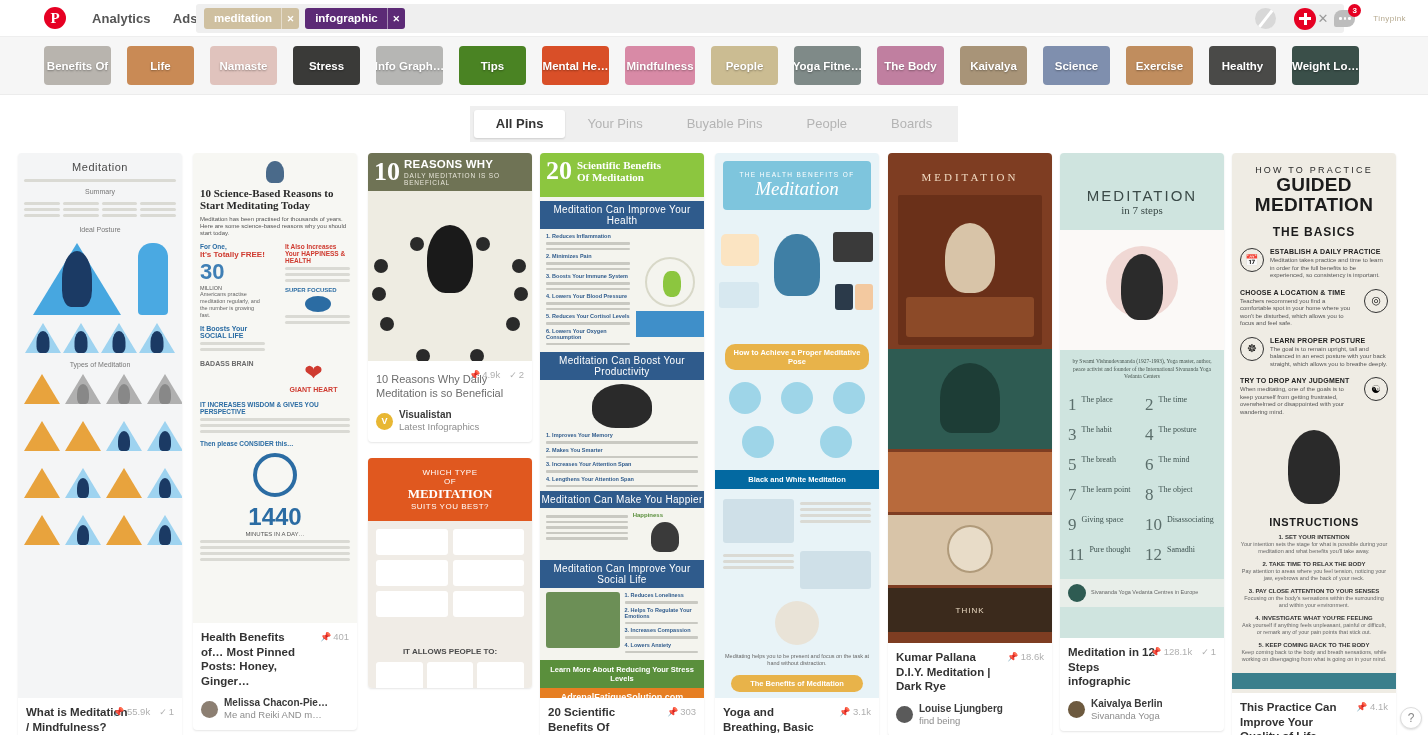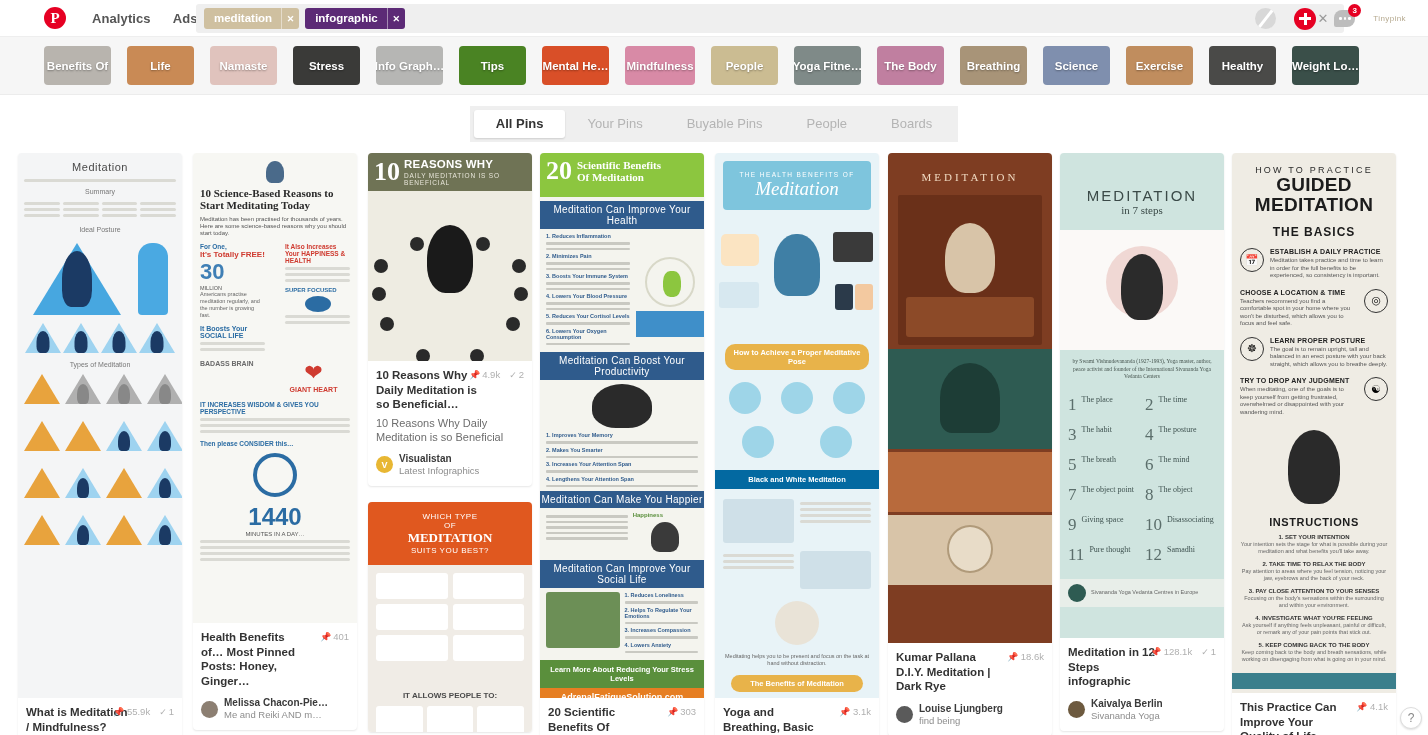--- a/index.html
+++ b/index.html
@@ -352,21 +352,21 @@
   <div class="pill" style="background:#c98a55">Life</div>
   <div class="pill" style="background:#e0c3bd">Namaste</div>
   <div class="pill" style="background:#3a3a38">Stress</div>
   <div class="pill" style="background:#b6b6b4">Info Graph…</div>
   <div class="pill" style="background:#4a8323">Tips</div>
   <div class="pill" style="background:#d94f28">Mental He…</div>
   <div class="pill wide" style="background:#d88aa6">Mindfulness</div>
   <div class="pill" style="background:#cbbc92">People</div>
   <div class="pill" style="background:#7f8a88">Yoga Fitne…</div>
   <div class="pill" style="background:#c07fa0">The Body</div>
-  <div class="pill" style="background:#a89478">Breathing</div>
+  <div class="pill" style="background:#a89478">Kaivalya</div>
   <div class="pill" style="background:#7f8fae">Science</div>
   <div class="pill" style="background:#c08d5e">Exercise</div>
   <div class="pill" style="background:#4a4a48">Healthy</div>
   <div class="pill" style="background:#3a4f49">Weight Lo…</div>
 </div>
 
 <div class="tabsrow">
   <div class="tabs">
     <div class="tab active">All Pins</div>
     <div class="tab">Your Pins</div>
@@ -603,21 +603,20 @@
           <div style="position:absolute;right:4px;top:62px;width:14px;height:14px;border-radius:50%;background:#2a2a2a"></div>
           <div style="position:absolute;right:12px;top:92px;width:14px;height:14px;border-radius:50%;background:#2a2a2a"></div>
           <div style="position:absolute;left:42px;top:12px;width:14px;height:14px;border-radius:50%;background:#2a2a2a"></div>
           <div style="position:absolute;right:42px;top:12px;width:14px;height:14px;border-radius:50%;background:#2a2a2a"></div>
           <div style="position:absolute;left:48px;bottom:2px;width:14px;height:14px;border-radius:50%;background:#2a2a2a"></div>
           <div style="position:absolute;right:48px;bottom:2px;width:14px;height:14px;border-radius:50%;background:#2a2a2a"></div>
         </div>
 
       </div>
       <div class="meta">
-        <div class="meta-title">10 Reasons Why Daily Meditation is so Beneficial…</div>
         <div class="meta-desc">10 Reasons Why Daily Meditation is so Beneficial</div>
         <div class="stats">
           <span class="stat">
               <span class="pin-glyph">📌</span>
               <span>4.9k</span>
             </span>
           <span class="stat">
               <span class="pin-glyph">✓</span>
               <span>2</span>
             </span>
@@ -832,20 +831,21 @@
           <div style="position:absolute;left:50%;top:28px;transform:translateX(-50%);width:50px;height:70px;border-radius:50% 50% 40% 40%;background:#d8c4a8;"></div>
           <div style="position:absolute;bottom:8px;left:8px;right:8px;height:40px;background:#8c4a28;border-radius:3px;"></div>
         </div>
         <div style="height:100px;background:#2e5b52;margin-top:4px;position:relative;">
           <div style="position:absolute;left:50%;top:14px;transform:translateX(-50%);width:60px;height:70px;background:#1d3d36;border-radius:50% 50% 20% 20%;"></div>
         </div>
         <div style="height:60px;background:#b86a3c;margin-top:3px;"></div>
         <div style="height:70px;background:#d8c4a8;margin-top:3px;position:relative;">
           <div style="position:absolute;left:50%;top:10px;transform:translateX(-50%);width:46px;height:48px;border-radius:50%;background:#e8dcc8;border:2px solid #b09a7a;"></div>
         </div>
+        <div style="height:44px;background:#3b2a1c;margin-top:3px;color:#e8d8c0;font-size:8px;display:flex;align-items:center;justify-content:center;letter-spacing:1px">THINK</div>
         <div style="height:30px;background:#7e3d22;"></div>
 
       </div>
       <div class="meta">
         <div class="meta-title">Kumar Pallana D.I.Y. Meditation | Dark Rye</div>
         <div class="stats">
           <span class="stat">
               <span class="pin-glyph">📌</span>
               <span>18.6k</span>
             </span>
@@ -891,21 +891,21 @@
           <div class="sn">
               <span>5</span>
               <span class="sl">The breath</span>
             </div>
           <div class="sn">
               <span>6</span>
               <span class="sl">The mind</span>
             </div>
           <div class="sn">
               <span>7</span>
-              <span class="sl">The object point</span>
+              <span class="sl">The learn point</span>
             </div>
           <div class="sn">
               <span>8</span>
               <span class="sl">The object</span>
             </div>
           <div class="sn">
               <span>9</span>
               <span class="sl">Giving space</span>
             </div>
           <div class="sn">

